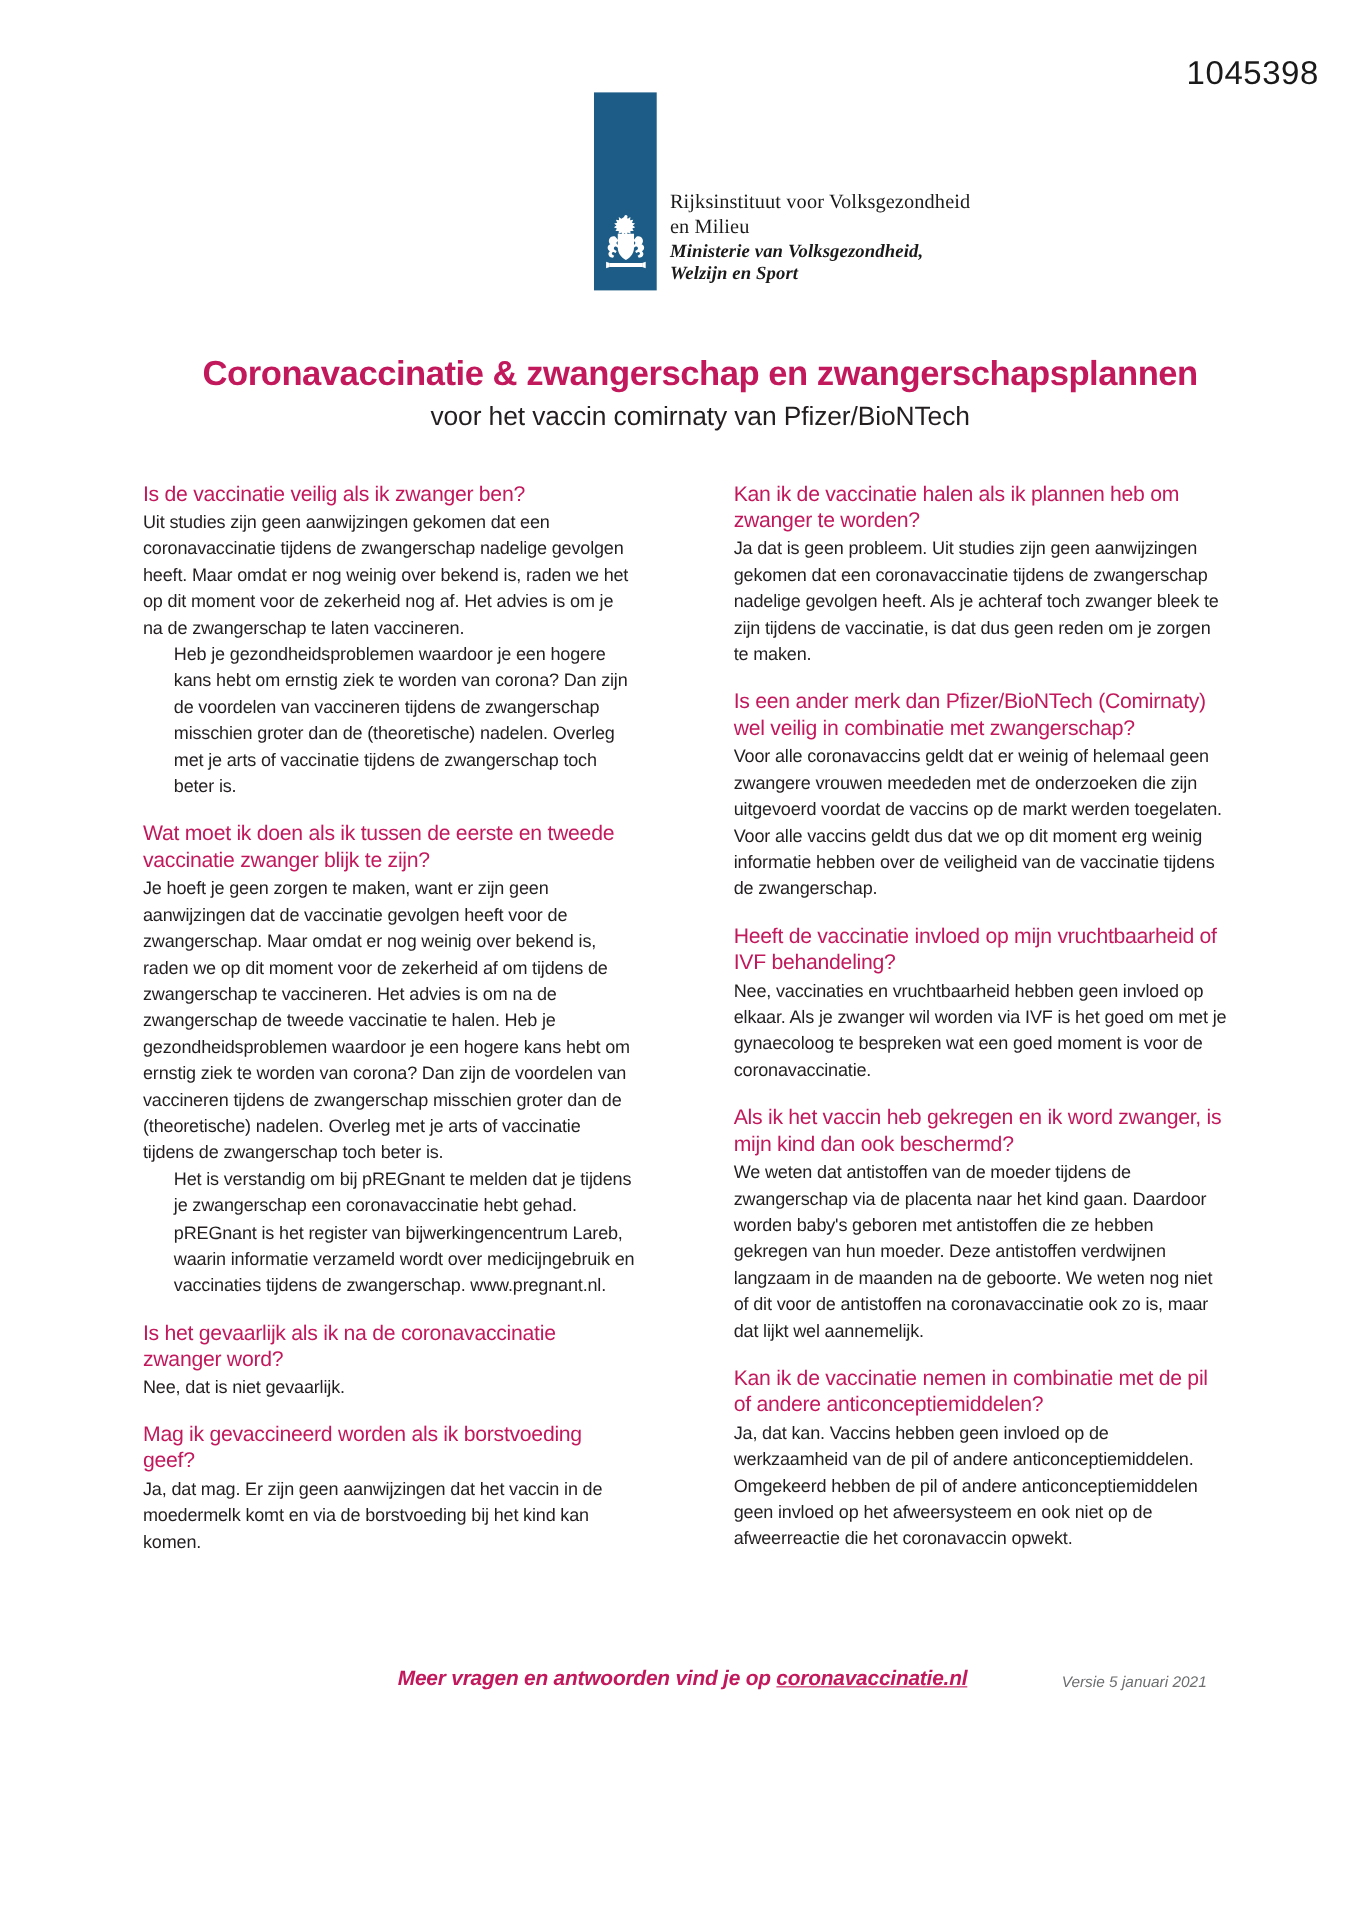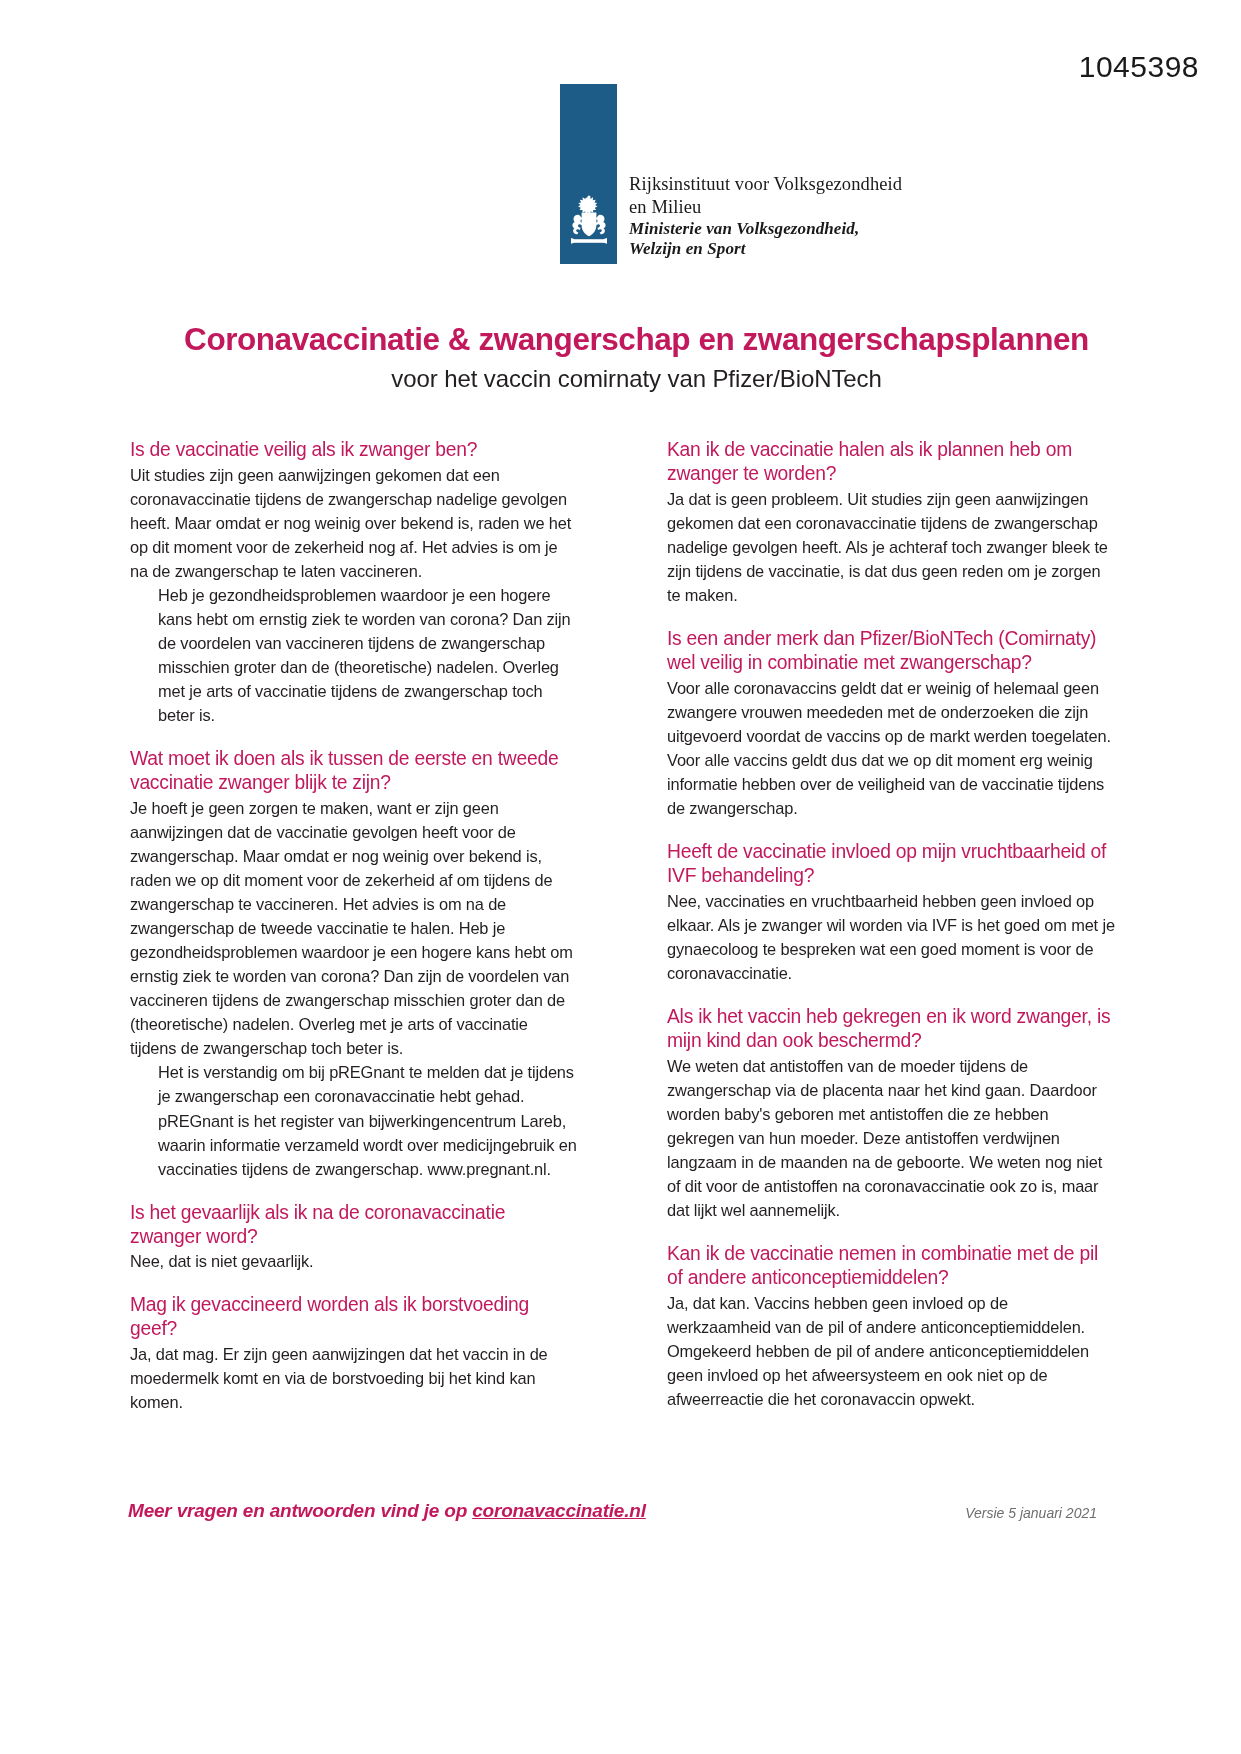--- a/index.html
+++ b/index.html
@@ -30,21 +30,21 @@
     font-size: 30px;
     letter-spacing: 0.5px;
     color: #1a1a1a;
     font-family: "Liberation Sans", sans-serif;
   }
 
   
   .logo-block {
     position: absolute;
     top: 84px;
-    left: 560px;
+    left: 540px;
     display: flex;
     align-items: flex-end;
   }
   .logo-bar {
     width: 57px;
     height: 180px;
     background: #1c5c86;
     position: relative;
     flex: none;
   }
@@ -141,23 +141,24 @@
   .footer {
     position: absolute;
     top: 1500px;
     left: 0;
     width: 1241px;
     height: 34px;
   }
   .footer-inner {
     position: relative;
     width: 985px;
-    margin: 0 auto;
+    margin: 16px auto;
     display: flex;
     align-items: baseline;
+    justify-content: center;
   }
   .footer-cta {
     font-size: 19px;
     font-weight: bold;
     font-style: italic;
     color: #c2195c;
     letter-spacing: -0.2px;
     white-space: nowrap;
     font-family: "Liberation Sans", sans-serif;
   }

